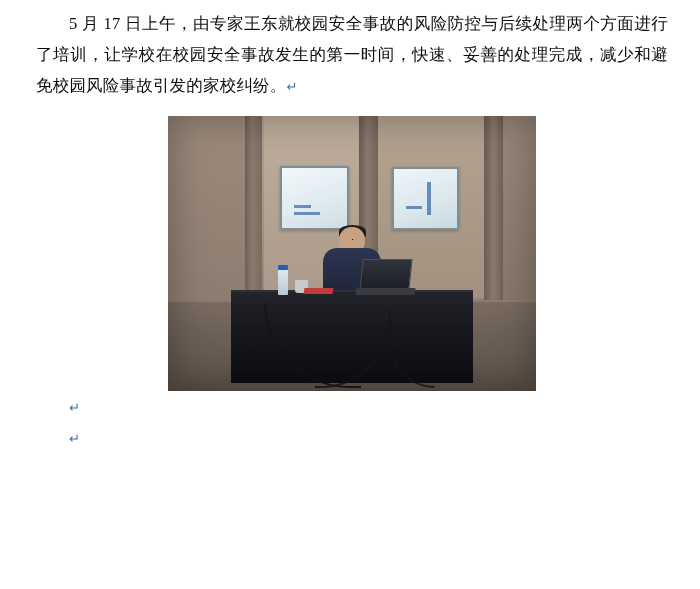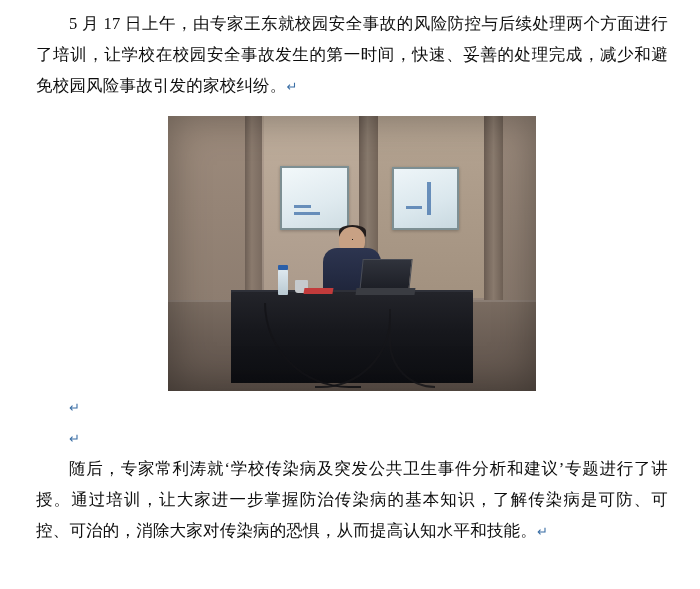--- a/index.html
+++ b/index.html
@@ -285,15 +285,14 @@
       <div class="ph-cable-1"></div>
       <div class="ph-cable-2"></div>
       <div class="ph-cable-3"></div>
       <div class="ph-vignette"></div>
     </div>
   </div>
 
   <p class="empty-line"><span class="pilcrow">↵</span></p>
   <p class="empty-line"><span class="pilcrow">↵</span></p>
 
-  <p class="para para-2"><span>随后，专家常利涛就‘学校传染病及突发公共卫生事件分析和建议’专题进行了讲授。通过培训，让大家进一步掌握防治传染病的基本知识，了解传染病是可防、可控、可治的，消除大家对传染病的恐惧，从而提高认知水平和技能。</span><span class="pilcrow">↵</span></p>
 
 </div>
 
 </body></html>

